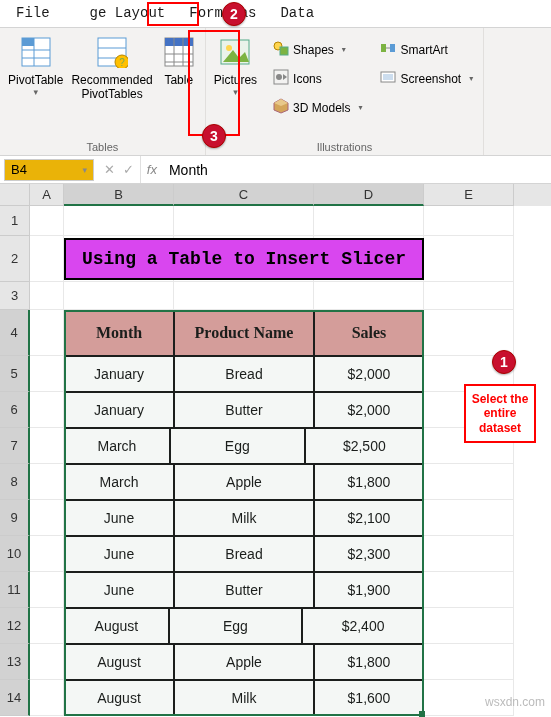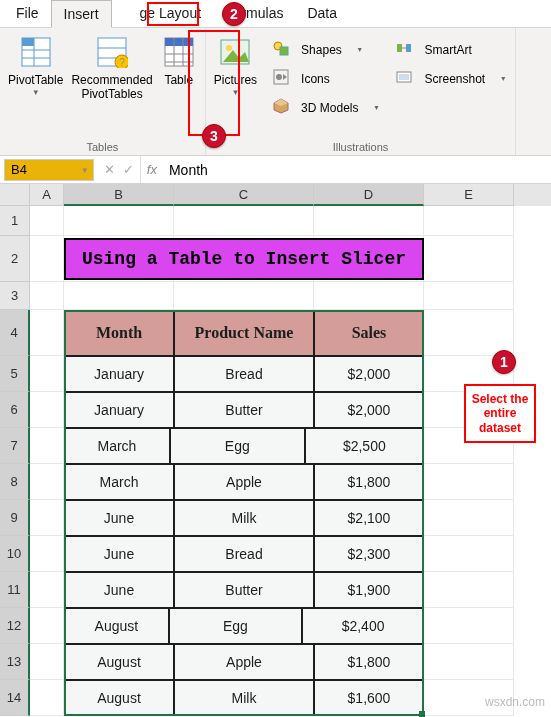--- a/index.html
+++ b/index.html
@@ -1,31 +1,31 @@
 <!DOCTYPE html>
 <html><head>
 <meta charset="utf-8">
 <style>
 * { box-sizing: border-box; margin: 0; padding: 0; }
 body { font-family: 'Segoe UI', Tahoma, sans-serif; font-size: 13px; background: #fff; width: 551px; height: 717px; overflow: hidden; position: relative; }
 
 
 .ribbon-tabs { display: flex; background: #fff; border-bottom: 1px solid #d4d4d4; padding: 0 4px; height: 28px; position: relative; }
-.ribbon-tab { padding: 5px 12px; font-size: 14px; color: #1a1a1a; cursor: pointer; }
+.ribbon-tab { padding: 5px 12px; font-size: 14px; color: #1a1a1a; cursor: pointer; font-family: Liberation Mono, monospace; }
 .ribbon-tab.active { border: 1px solid #bbb; border-bottom: 1px solid #f3f2f1; background: #f3f2f1; margin-bottom: -1px; }
 
 
 .ribbon-body { display: flex; background: #f3f2f1; border-bottom: 1px solid #d4d4d4; height: 128px; }
 .ribbon-group { display: flex; flex-direction: column; justify-content: space-between; border-right: 1px solid #e1dfdd; padding: 4px 4px 2px 4px; }
 .ribbon-group-label { text-align: center; font-size: 11px; color: #666; padding: 2px 0 0 0; }
 .ribbon-group-items { display: flex; flex: 1; align-items: flex-start; }
 .big-btn { display: flex; flex-direction: column; align-items: center; justify-content: flex-start; padding: 2px 4px; text-align: center; font-size: 12px; line-height: 1.2; cursor: pointer; position: relative; }
 .big-btn .icon-box { width: 36px; height: 36px; margin-bottom: 3px; display: flex; align-items: center; justify-content: center; }
 .big-btn.dd::after { content: "▾"; font-size: 9px; color: #666; display: block; }
-.small-btn { display: flex; align-items: center; padding: 2px 6px; font-size: 12px; cursor: pointer; gap: 12px; white-space: nowrap; }
+.small-btn { display: flex; align-items: center; padding: 2px 6px; font-size: 12px; cursor: pointer; gap: 4px; white-space: nowrap; }
 .small-btn.dd::after { content: "▾"; font-size: 8px; color: #666; margin-left: 4px; }
 .illus-right { display: flex; flex-direction: column; justify-content: center; gap: 6px; padding-left: 6px; }
 
 
 .ico { display: inline-block; }
 
 
 .step-badge { position: absolute; width: 24px; height: 24px; border-radius: 50%; background: #c8102e; color: #fff; font-weight: bold; font-size: 14px; display: flex; align-items: center; justify-content: center; z-index: 20; box-shadow: 0 1px 2px rgba(0,0,0,0.3); border: 1px solid #a00; }
 .red-box { position: absolute; border: 2px solid red; pointer-events: none; z-index: 10; }
 
@@ -64,21 +64,20 @@
 
 .callout { position: absolute; border: 2px solid red; padding: 6px 4px; text-align: center; color: red; font-size: 12px; font-weight: bold; line-height: 1.2; background: #fff; }
 
 .watermark { position: absolute; right: 6px; bottom: 8px; color: #bbb; font-size: 12px; }
 </style>
 </head>
 <body>
 
 <div class="ribbon-tabs">
   <div class="ribbon-tab">File</div>
-  <div class="ribbon-tab active">Insert</div>
   <div class="ribbon-tab" style="margin-left:16px">ge Layout</div>
   <div class="ribbon-tab">Formulas</div>
   <div class="ribbon-tab">Data</div>
   <div class="red-box" style="left:147px; top:2px; width:52px; height:24px;"></div>
   <div class="step-badge" style="left:222px; top:2px;">2</div>
 </div>
 
 <div class="ribbon-body">
   <div class="ribbon-group" style="position:relative;">
     <div class="ribbon-group-items">

